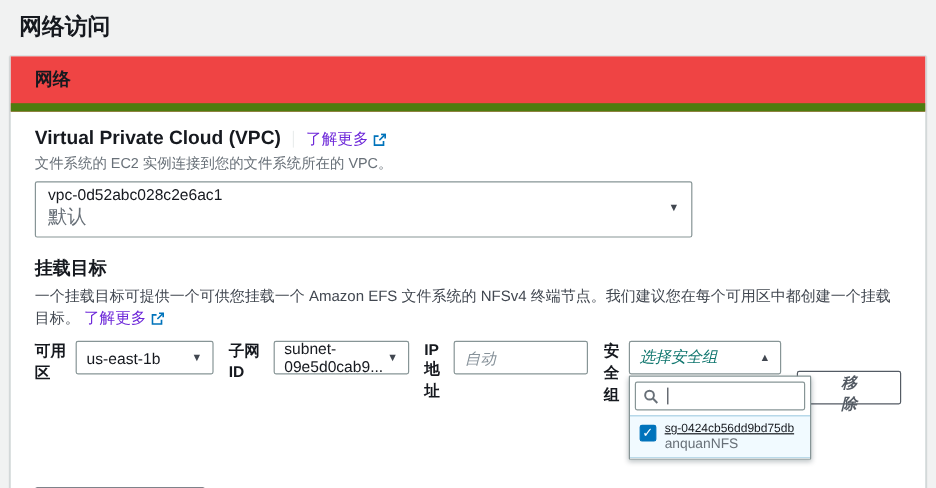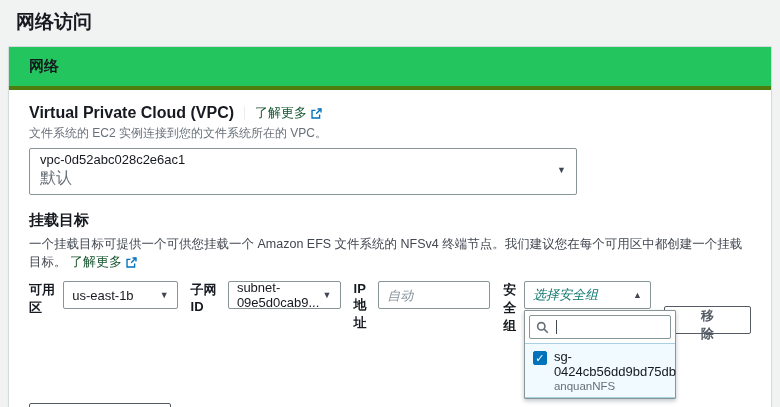--- a/index.html
+++ b/index.html
@@ -11,29 +11,29 @@
     color:#16191f;
   }
   .page-title { font-size:19px; font-weight:700; margin:9px 16px 11px; }
 
   .panel {
     margin:0 8px; background:#fff;
     border:1px solid #d5dbdb; border-radius:1px;
     box-shadow:0 1px 1px 0 rgba(0,28,36,.15);
   }
   .panel-header {
-    background:#22c55e; border-bottom:4px solid #4d7c0f;
+    background:#ef4444; border-bottom:7px solid #4d7c0f;
     padding:10px 20px; font-size:15px; font-weight:700;
   }
   .panel-body { padding:14px 20px 12px; }
 
   .label-row { display:flex; align-items:center; gap:10px; }
   .field-label { font-size:16px; font-weight:700; }
   .v-divider { width:1px; height:14px; background:#eaeded; }
-  .learn-link { color:#14532d; font-size:13px; text-decoration:none;
+  .learn-link { color:#6d28d9; font-size:13px; text-decoration:none;
     display:inline-flex; align-items:center; gap:4px; cursor:pointer; }
   .help-text { font-size:12px; color:#687078; margin-top:3px; }
 
   .select-box {
     border:1px solid #879596; border-radius:2px; background:#fff;
     display:flex; align-items:center; justify-content:space-between;
     cursor:pointer;
   }
   .vpc-select { margin-top:6px; width:548px; padding:3px 10px 5px; }
   .vpc-text .value { font-size:13px; }
@@ -50,21 +50,21 @@
   .w-az { width:128px; } .w-subnet { width:126px; } .w-sg { width:127px; }
   .ip-input {
     height:28px; width:112px; border:1px solid #879596; border-radius:2px;
     padding:0 8px; font-size:13px; font-family:inherit; color:#16191f;
   }
   .ip-input::placeholder { color:#87929a; font-style:italic; opacity:1; }
   .placeholder-text { color:#0f766e; font-style:italic;text-align:center; }
 
   .btn {
     height:28px; padding:0 31px; font-size:13px; font-weight:700;
-    border-radius:2px; font-family:inherit; cursor:pointer;
+    border-radius:2px; font-family:inherit; cursor:pointer;font-style:italic;
   }
   .btn-normal { background:#fff; border:1px solid #545b64; color:#545b64; }
   .remove-btn { margin-top:25px; }
 
   .sg-anchor { position:relative; }
   .sg-dropdown {
     position:absolute; top:29px; left:0; width:152px; z-index:20;
     background:#fff; border:1px solid #879596; border-radius:1px;
     box-shadow:0 2px 4px rgba(0,28,36,.25);
   }
@@ -79,21 +79,21 @@
   }
   .sg-option.selected { background:#f1faff; border-top:1px solid #a8cfe4;
     box-shadow:inset 0 -1px 0 #a8cfe4; }
   .cb {
     width:14px; height:14px; border:1px solid #879596; border-radius:2px;
     background:#fff; flex:none; margin-top:2px;
     font-size:11px; line-height:13px; text-align:center; color:#fff;
   }
   .cb.checked { background:#0073bb; border-color:#0073bb; }
   .cb.checked::after { content:"✓"; }
-  .opt-id { font-size:13px; }
+  .opt-id { font-size:10px;text-decoration:underline; }
   .opt-name { font-size:11.5px; color:#687078; margin-top:1px; }
 
   .add-btn { margin-top:62px; }
 </style>
 </head>
 <body>
 
 <h1 class="page-title">网络访问</h1>
 
 <div class="panel">

